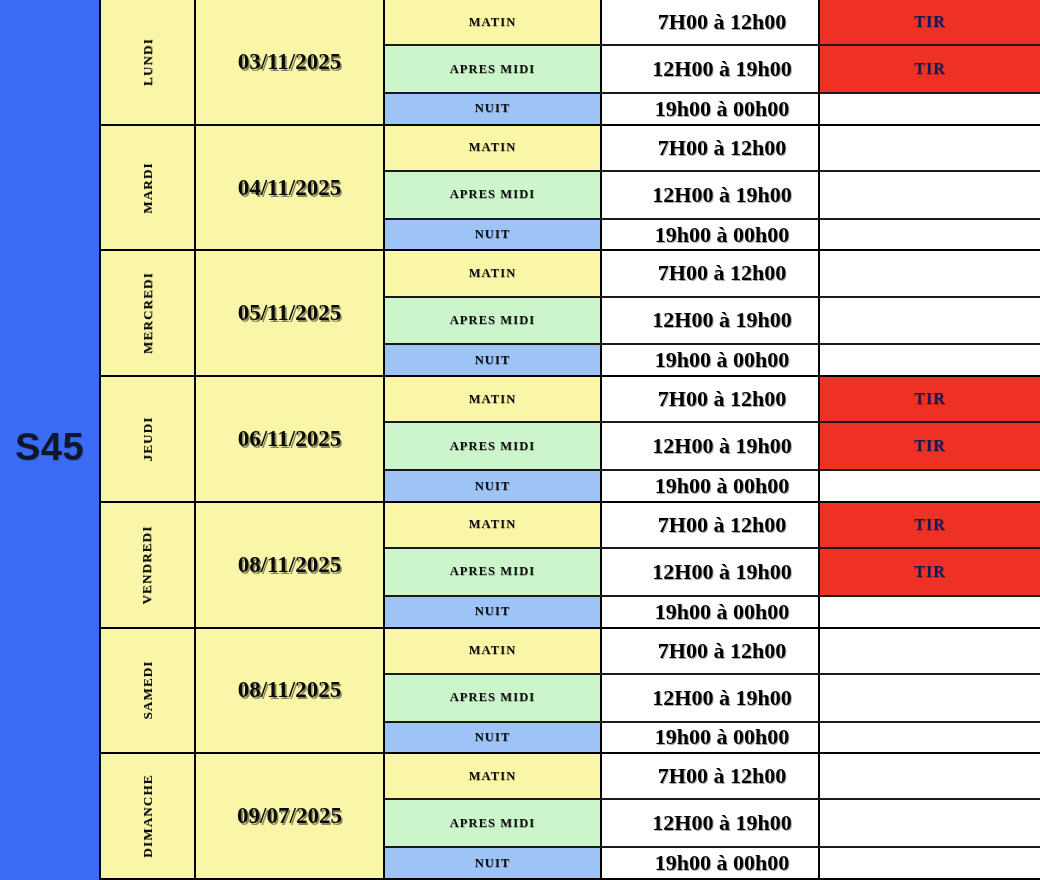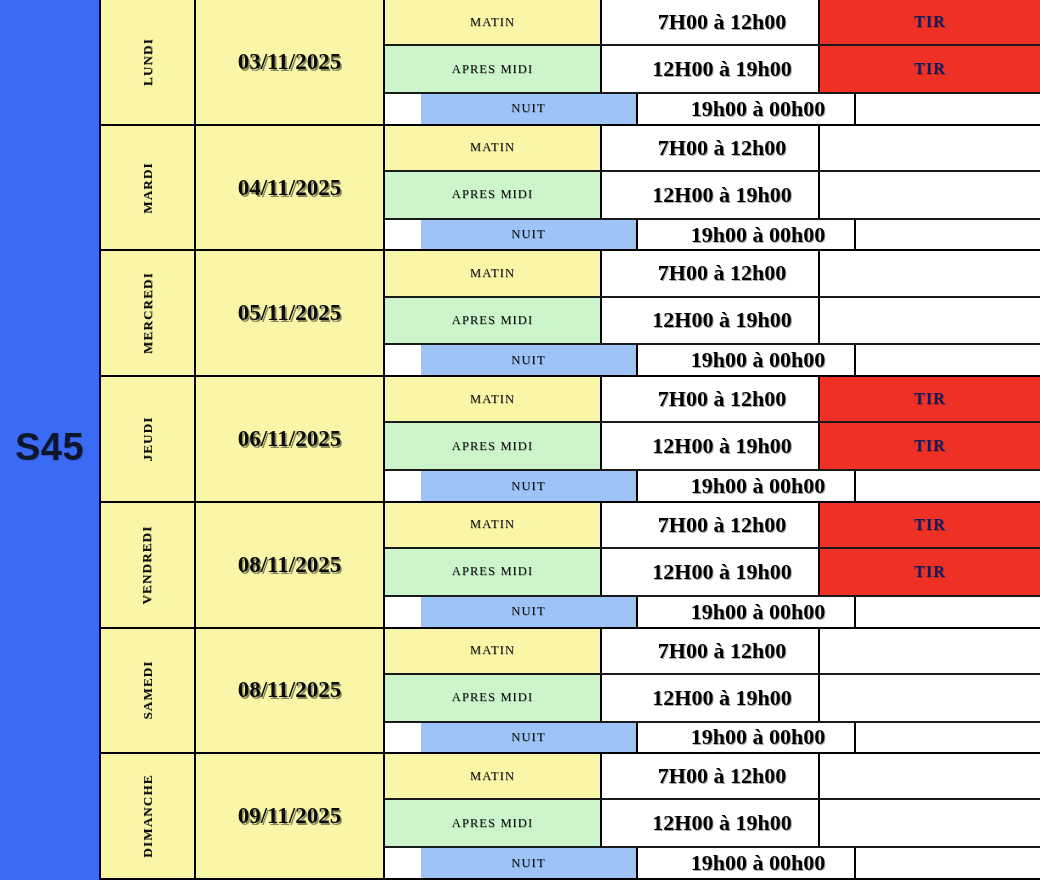--- a/index.html
+++ b/index.html
@@ -118,37 +118,37 @@
   }
 
   .shift-row {
     display: flex;
     flex-direction: row;
     box-sizing: border-box;
     min-height: 0;
   }
   .shift-row.matin      { flex: 46 1 0; }
   .shift-row.apresmidi  { flex: 48 1 0; }
-  .shift-row.nuit       { flex: 31 1 0; margin-left: 36px; }
+  .shift-row.nuit       { flex: 31 1 0; }
 
   .shift-row.matin,
   .shift-row.apresmidi {
     border-bottom: 2px solid #1a1a1a;
   }
 
   .shift-label {
     width: 217px;
     flex: 0 0 217px;
     border-right: 2px solid #000000;
     display: flex;
     align-items: center;
     justify-content: center;
     box-sizing: border-box;
     font-size: 12.5px;
-    font-weight: normal;
+    font-weight: bold;
     letter-spacing: 1.1px;
     color: #0d0d0d;
     font-family: "Liberation Serif", "DejaVu Serif", serif;
     text-shadow: 0.6px 0.6px 0 rgba(0,0,0,0.3);
     white-space: nowrap;
   }
   .shift-label.sh-matin     { background: #faf6a8; }
   .shift-label.sh-apresmidi { background: #ccf5cc; }
   .shift-label.sh-nuit      { background: #9dc3f7; }
 
@@ -352,21 +352,21 @@
             <div class="hours-cell">19h00 à 00h00</div>
             <div class="note-cell empty"></div>
           </div>
         </div>
       </div>
       <div class="day-block">
         <div class="day-name-cell">
           <span class="day-name-text">DIMANCHE</span>
         </div>
         <div class="date-cell">
-          <span class="date-text">09/11/2025</span>
+          <span class="date-text">09/07/2025</span>
         </div>
         <div class="shifts-col">
           <div class="shift-row matin">
             <div class="shift-label sh-matin">MATIN</div>
             <div class="hours-cell">7H00 à 12h00</div>
             <div class="note-cell empty"></div>
           </div>
           <div class="shift-row apresmidi">
             <div class="shift-label sh-apresmidi">APRES  MIDI</div>
             <div class="hours-cell">12H00 à 19h00</div>

